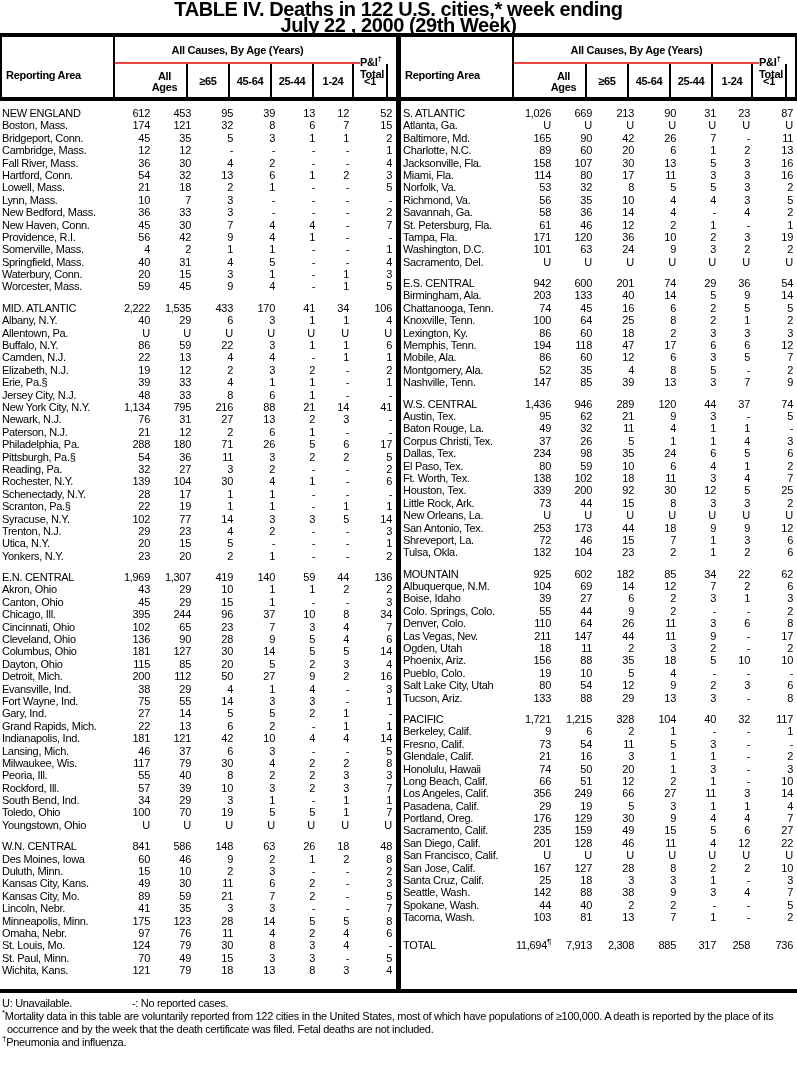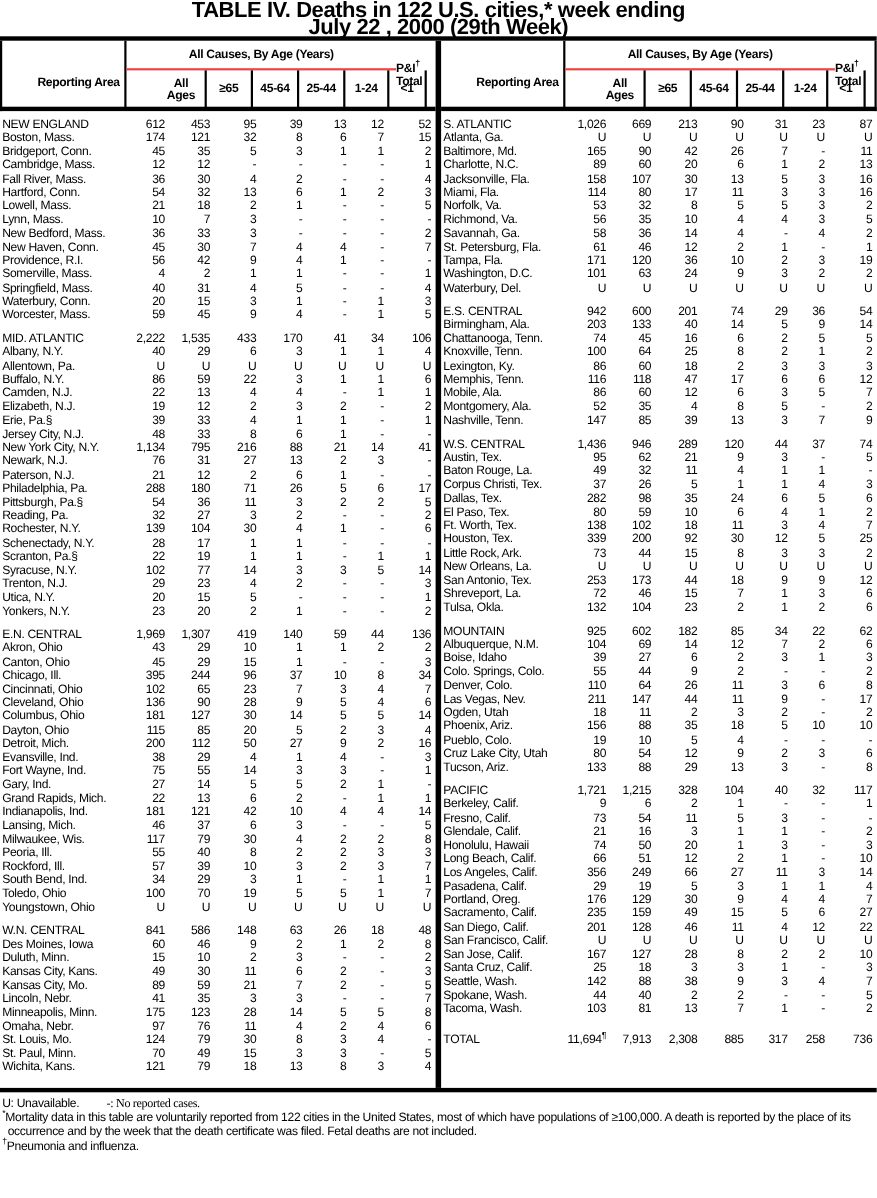--- a/index.html
+++ b/index.html
@@ -28,21 +28,21 @@
   
   .half-header {
     display:grid; grid-template-columns:113px 245px 38px;
     height:64px; border-bottom:4px solid #000;
     font-weight:bold; font-size:11px; letter-spacing:-0.3px;
   }
   .half.lefth .half-header { border-left:2px solid #000; }
   .half.righth .half-header { border-right:2px solid #000; }
   .h-reporting {
     border-right:2px solid #000; display:flex; align-items:center;
-    padding-left:4px; padding-top:14px;margin-left:28px;
+    padding-left:4px; padding-top:14px;
   }
   .h-agegroup-title {
     height:27px; border-bottom:2px solid #ef4444;
     display:flex; align-items:center; justify-content:center;
   }
   .h-sub { display:grid; grid-template-columns:45px 42px 42px 42px 40px 34px; height:35px;margin-left:28px; }
   .h-sub > div {
     border-right:2px solid #000; display:flex; align-items:center;
     justify-content:center; text-align:center; line-height:11px;
   }
@@ -59,21 +59,21 @@
          height:12.4px; line-height:12.3px; }
   .cell.name { padding-left:2px; white-space:nowrap; overflow:hidden; }
   .cell.num { text-align:right; padding-right:9px; white-space:nowrap; }
   .cell.num.c0 { padding-right:8px; }
   .cell.num.c6 { padding-right:4px; }
   .sec-gap { height:9px; }
   .sec-gap.big { height:15px; }
 
   
   .foot { padding:4px 2px 0 2px; font-size:11px; line-height:13px; letter-spacing:-0.3px; }
-  .legend-line span.dashpart { margin-left:22px;font-family:Liberation Serif, serif; }
+  .legend-line span.dashpart { margin-left:57px; }
   .fn { padding-left:5px; text-indent:-5px; }
 </style>
 </head>
 <body>
 
 <div class="page">
 
   <div class="title">
     <div class="t1">TABLE IV. Deaths in 122 U.S. cities,* week ending</div>
     <div class="t2">July 22 , 2000 (29th Week)</div>
@@ -923,21 +923,21 @@
             <div class="cell name">Washington, D.C.</div>
             <div class="cell num c0">101</div>
             <div class="cell num c1">63</div>
             <div class="cell num c2">24</div>
             <div class="cell num c3">9</div>
             <div class="cell num c4">3</div>
             <div class="cell num c5">2</div>
             <div class="cell num c6">2</div>
           </div>
           <div class="row city-row">
-            <div class="cell name">Waterbury, Del.</div>
+            <div class="cell name">Sacramento, Del.</div>
             <div class="cell num c0">U</div>
             <div class="cell num c1">U</div>
             <div class="cell num c2">U</div>
             <div class="cell num c3">U</div>
             <div class="cell num c4">U</div>
             <div class="cell num c5">U</div>
             <div class="cell num c6">U</div>
           </div>
           <div class="sec-gap"></div>
           <div class="row region-row">
@@ -985,21 +985,21 @@
             <div class="cell num c0">86</div>
             <div class="cell num c1">60</div>
             <div class="cell num c2">18</div>
             <div class="cell num c3">2</div>
             <div class="cell num c4">3</div>
             <div class="cell num c5">3</div>
             <div class="cell num c6">3</div>
           </div>
           <div class="row city-row">
             <div class="cell name">Memphis, Tenn.</div>
-            <div class="cell num c0">116</div>
+            <div class="cell num c0">194</div>
             <div class="cell num c1">118</div>
             <div class="cell num c2">47</div>
             <div class="cell num c3">17</div>
             <div class="cell num c4">6</div>
             <div class="cell num c5">6</div>
             <div class="cell num c6">12</div>
           </div>
           <div class="row city-row">
             <div class="cell name">Mobile, Ala.</div>
             <div class="cell num c0">86</div>
@@ -1066,21 +1066,21 @@
             <div class="cell num c0">37</div>
             <div class="cell num c1">26</div>
             <div class="cell num c2">5</div>
             <div class="cell num c3">1</div>
             <div class="cell num c4">1</div>
             <div class="cell num c5">4</div>
             <div class="cell num c6">3</div>
           </div>
           <div class="row city-row">
             <div class="cell name">Dallas, Tex.</div>
-            <div class="cell num c0">282</div>
+            <div class="cell num c0">234</div>
             <div class="cell num c1">98</div>
             <div class="cell num c2">35</div>
             <div class="cell num c3">24</div>
             <div class="cell num c4">6</div>
             <div class="cell num c5">5</div>
             <div class="cell num c6">6</div>
           </div>
           <div class="row city-row">
             <div class="cell name">El Paso, Tex.</div>
             <div class="cell num c0">80</div>
@@ -1246,21 +1246,21 @@
             <div class="cell name">Pueblo, Colo.</div>
             <div class="cell num c0">19</div>
             <div class="cell num c1">10</div>
             <div class="cell num c2">5</div>
             <div class="cell num c3">4</div>
             <div class="cell num c4">-</div>
             <div class="cell num c5">-</div>
             <div class="cell num c6">-</div>
           </div>
           <div class="row city-row">
-            <div class="cell name">Cruz Lake City, Utah</div>
+            <div class="cell name">Salt Lake City, Utah</div>
             <div class="cell num c0">80</div>
             <div class="cell num c1">54</div>
             <div class="cell num c2">12</div>
             <div class="cell num c3">9</div>
             <div class="cell num c4">2</div>
             <div class="cell num c5">3</div>
             <div class="cell num c6">6</div>
           </div>
           <div class="row city-row">
             <div class="cell name">Tucson, Ariz.</div>

